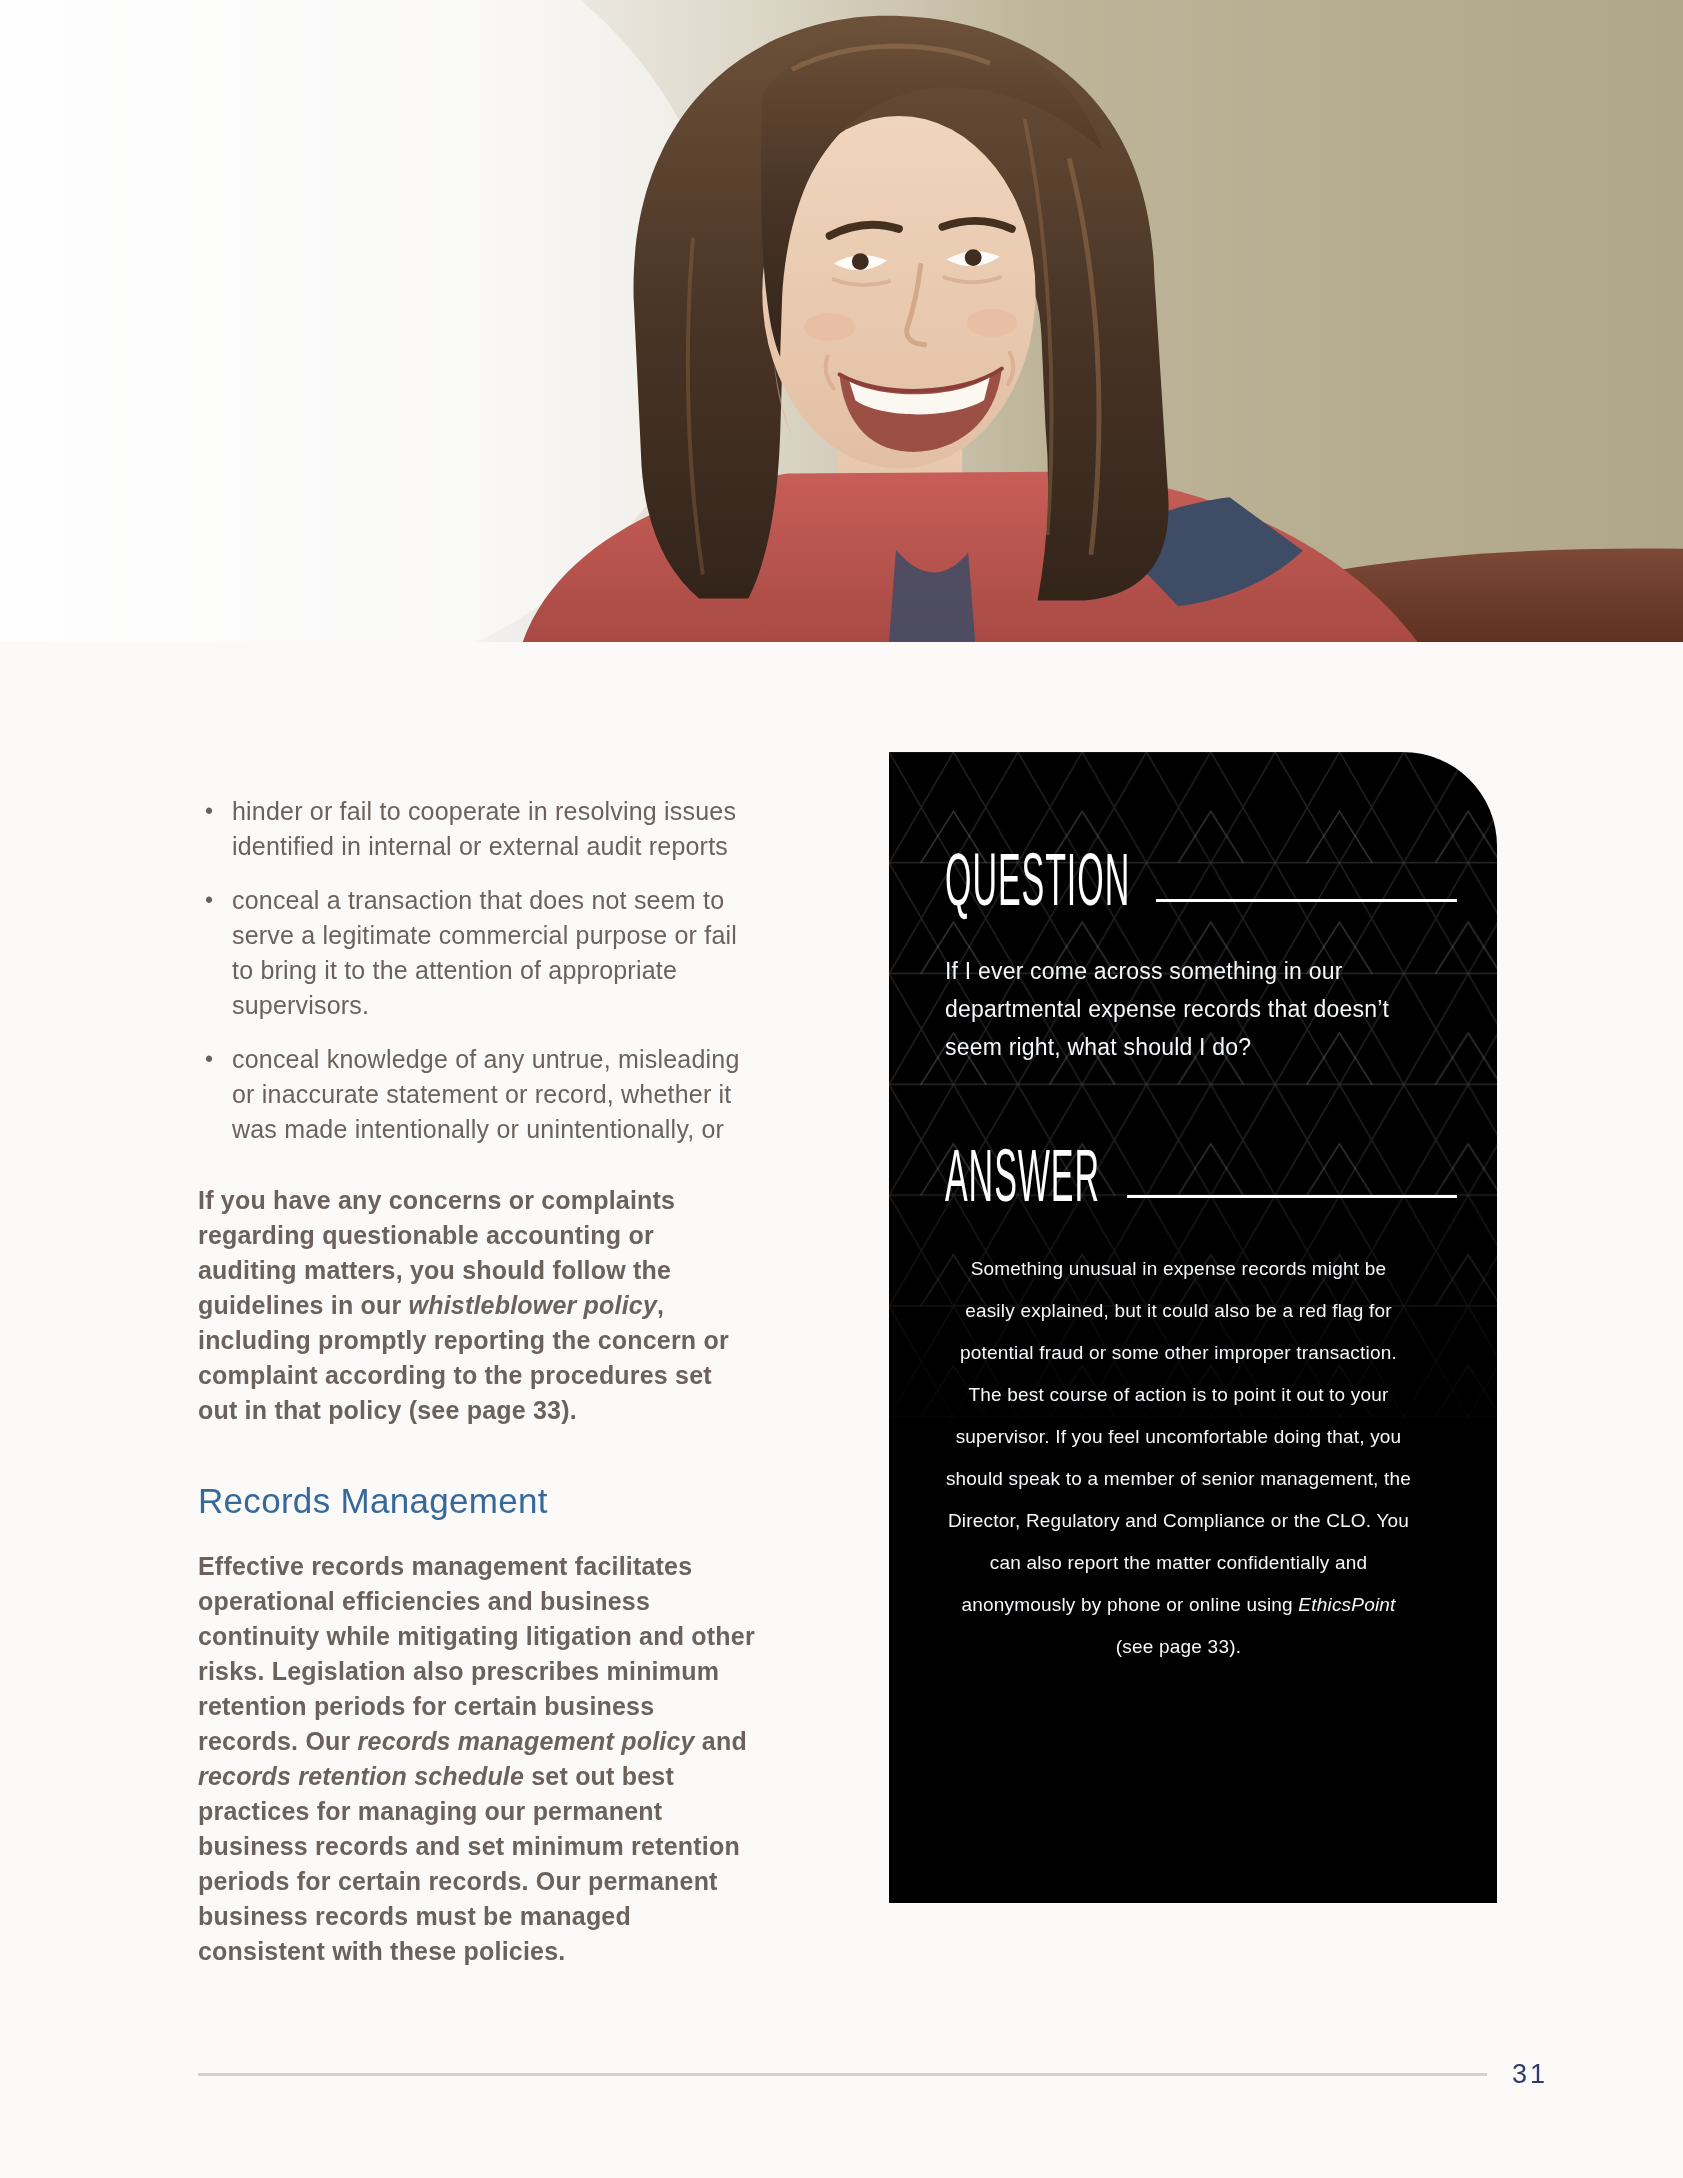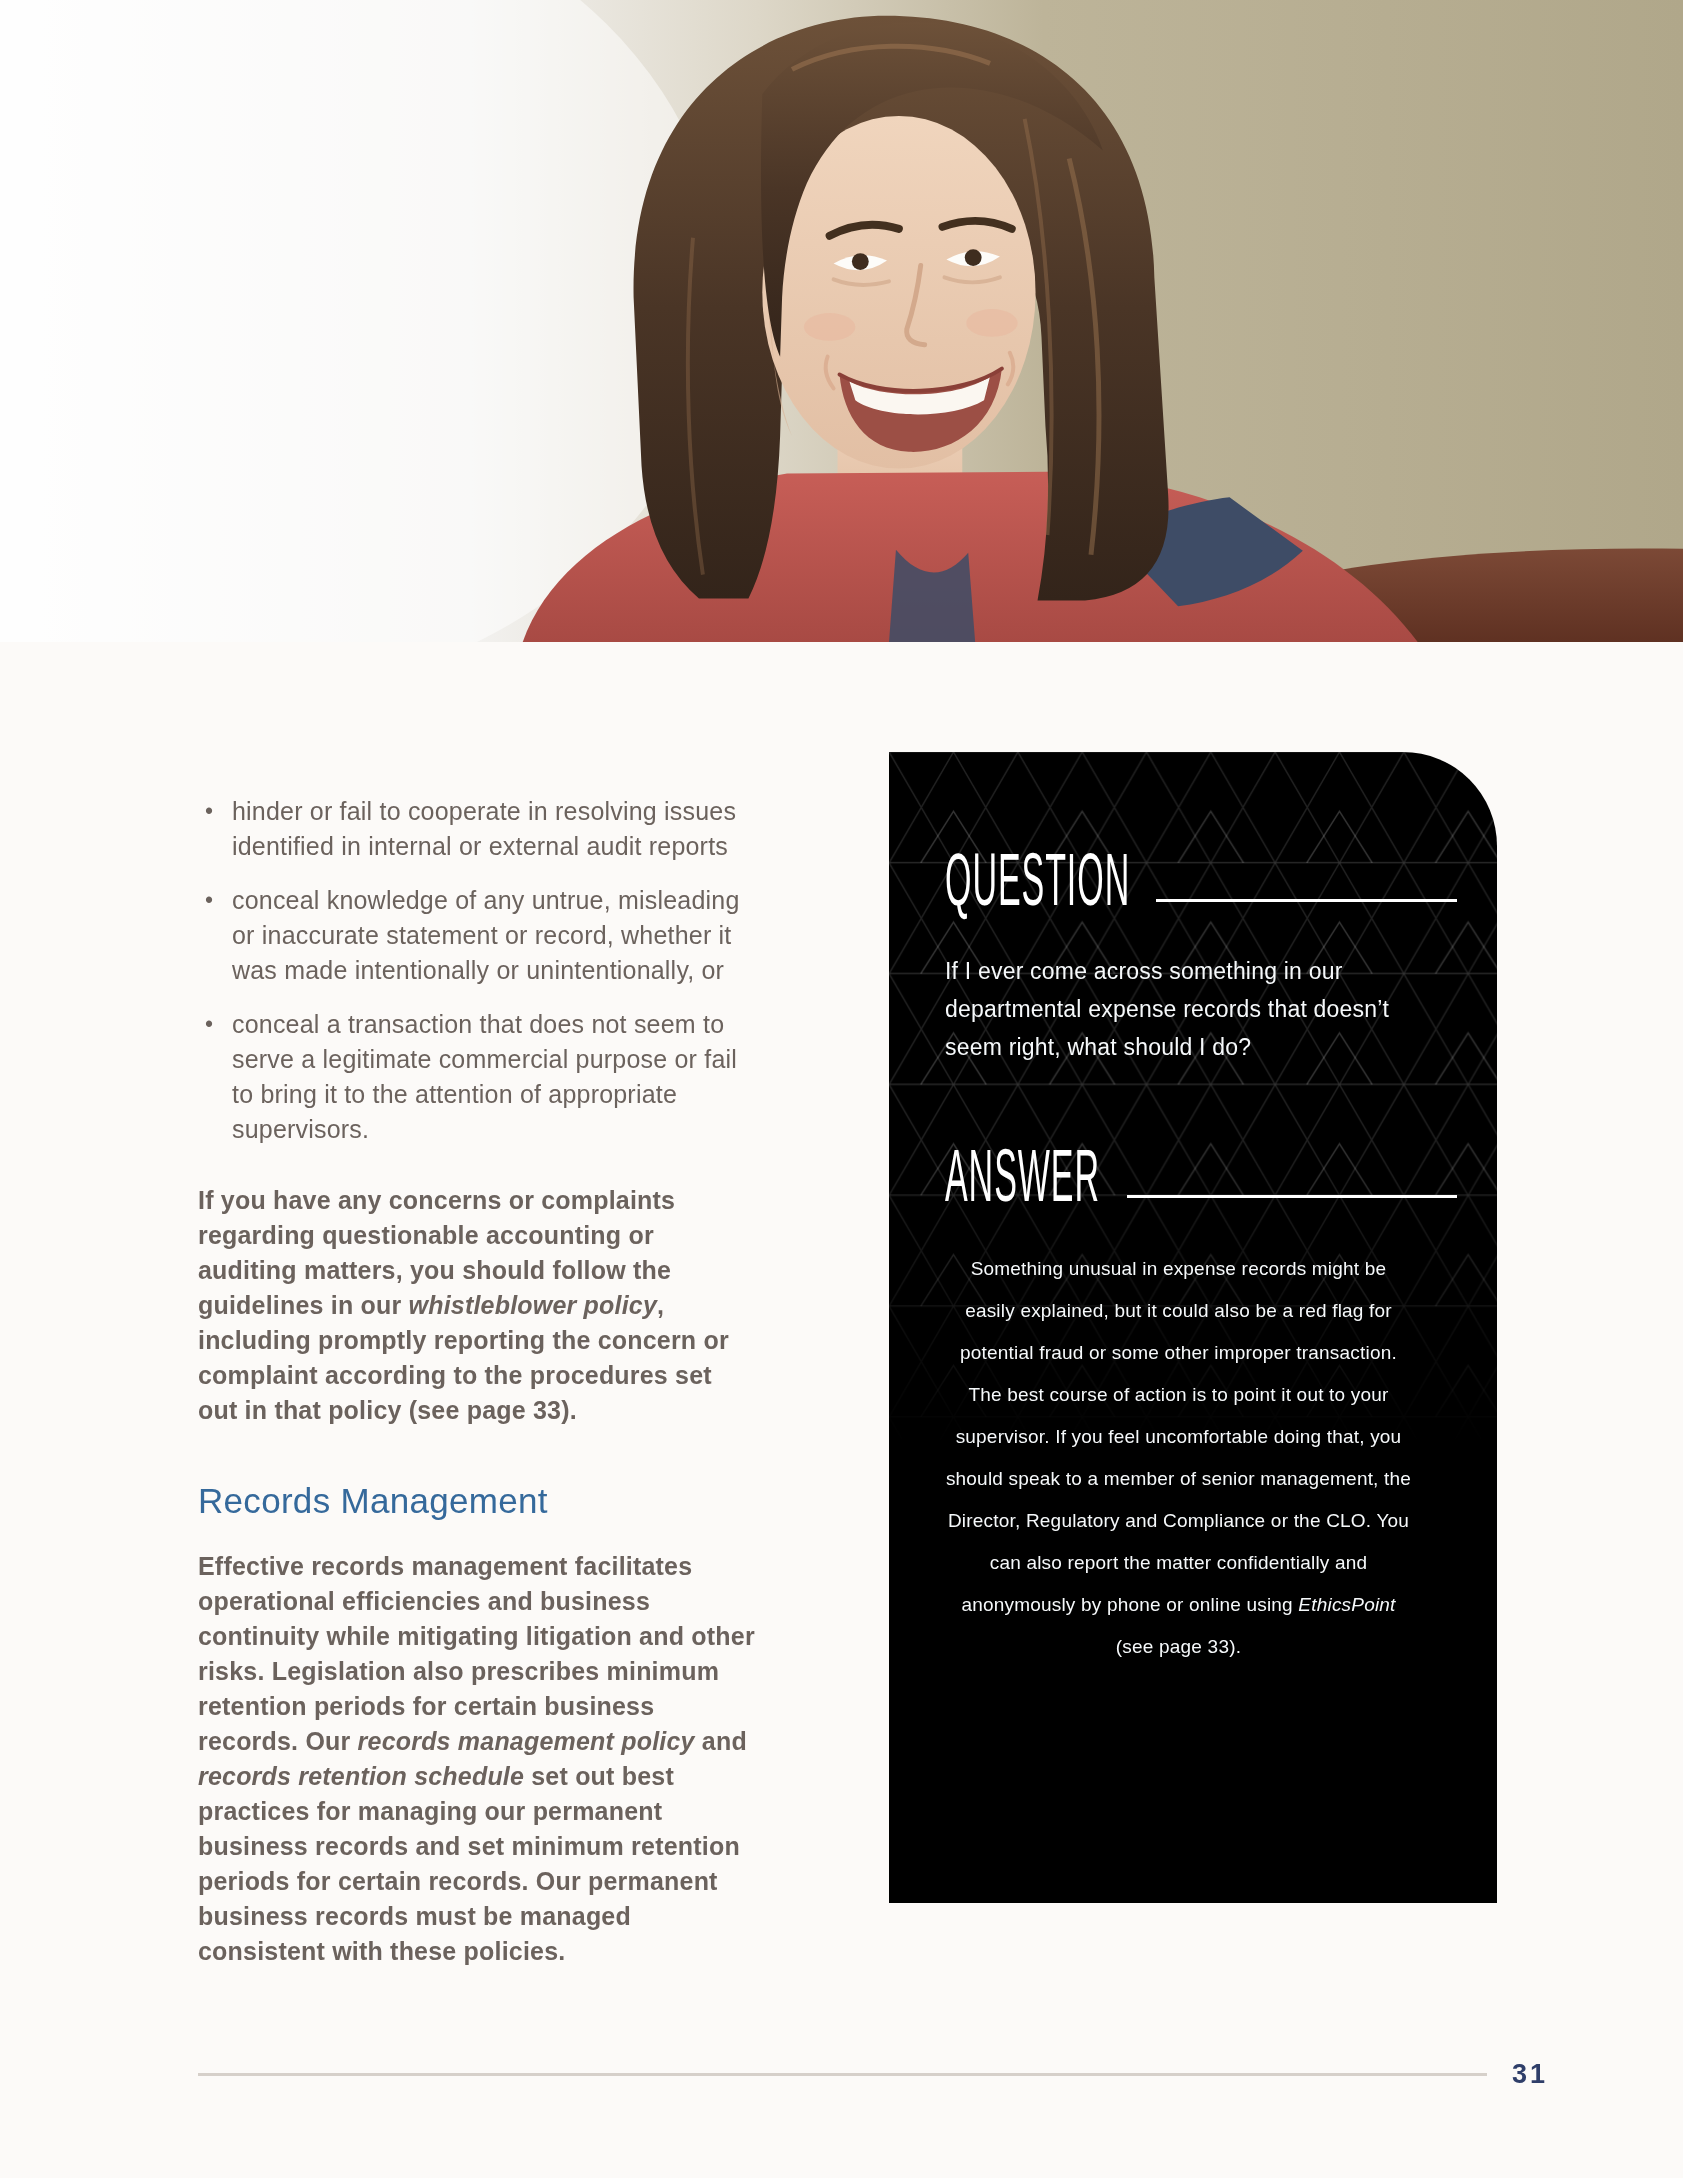--- a/index.html
+++ b/index.html
@@ -134,21 +134,20 @@
     height: 3px;
     background: #d6d0ca;
   }
   .page-number {
     position: absolute;
     left: 1512px;
     top: 2059px;
     font-size: 27px;
     letter-spacing: 3px;
     color: #2f3e69;
-    font-weight: bold;
   }
 </style>
 </head>
 <body>
 
 <div class="page">
 
   <div class="photo">
     <svg viewBox="0 0 1700 648" preserveAspectRatio="none">
       <defs>
@@ -222,22 +221,22 @@
       <path d="M1080 160 C1110 280 1118 420 1102 560" fill="none" stroke="#9a7450" stroke-width="5" opacity="0.5"></path>
       <path d="M1035 120 C1060 240 1068 400 1058 540" fill="none" stroke="#9a7450" stroke-width="4" opacity="0.4"></path>
       <path d="M700 240 C690 360 695 480 710 580" fill="none" stroke="#9a7450" stroke-width="4" opacity="0.35"></path>
       <path d="M800 70 C860 40 940 40 1000 64" fill="none" stroke="#a87f58" stroke-width="5" opacity="0.45"></path>
     </svg>
   </div>
 
   <main class="left-col">
     <ul>
       <li><span>hinder or fail to cooperate in resolving issues identified in internal or external audit reports</span></li>
+      <li><span>conceal a transaction that does not seem to serve a legitimate commercial purpose or fail to bring it to the attention of appropriate supervisors.</span></li>
       <li><span>conceal knowledge of any untrue, misleading or inaccurate statement or record, whether it was made intentionally or unintentionally, or</span></li>
-      <li><span>conceal a transaction that does not seem to serve a legitimate commercial purpose or fail to bring it to the attention of appropriate supervisors.</span></li>
     </ul>
     <p class="para"><span>If you have any concerns or complaints regarding questionable accounting or auditing matters, you should follow the guidelines in our </span><em>whistleblower policy</em><span>, including promptly reporting the concern or complaint according to the procedures set out in that policy (see page 33).</span></p>
     <h2>Records Management</h2>
     <p class="para"><span>Effective records management facilitates operational efficiencies and business continuity while mitigating litigation and other risks. Legislation also prescribes minimum retention periods for certain business records. Our </span><em>records management policy</em><span> and </span><em>records retention schedule</em><span> set out best practices for managing our permanent business records and set minimum retention periods for certain records. Our permanent business records must be managed consistent with these policies.</span></p>
   </main>
 
   <aside class="qa-box">
     <div class="qa-pattern">
       <svg width="100%" height="100%" viewBox="0 0 614 721.047">
         <defs>

